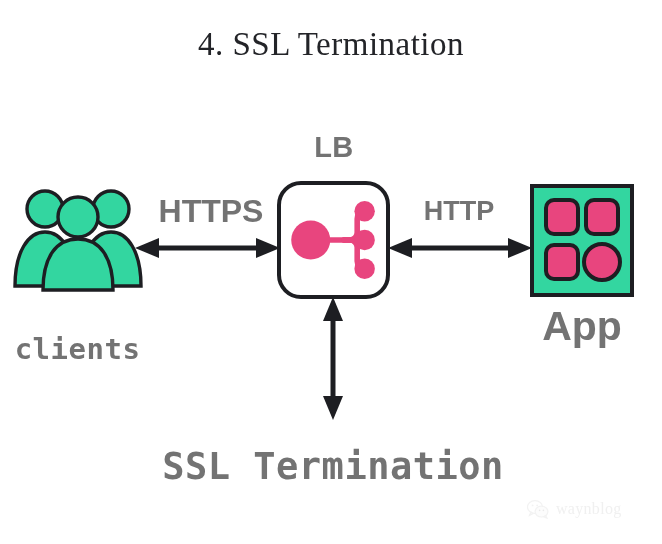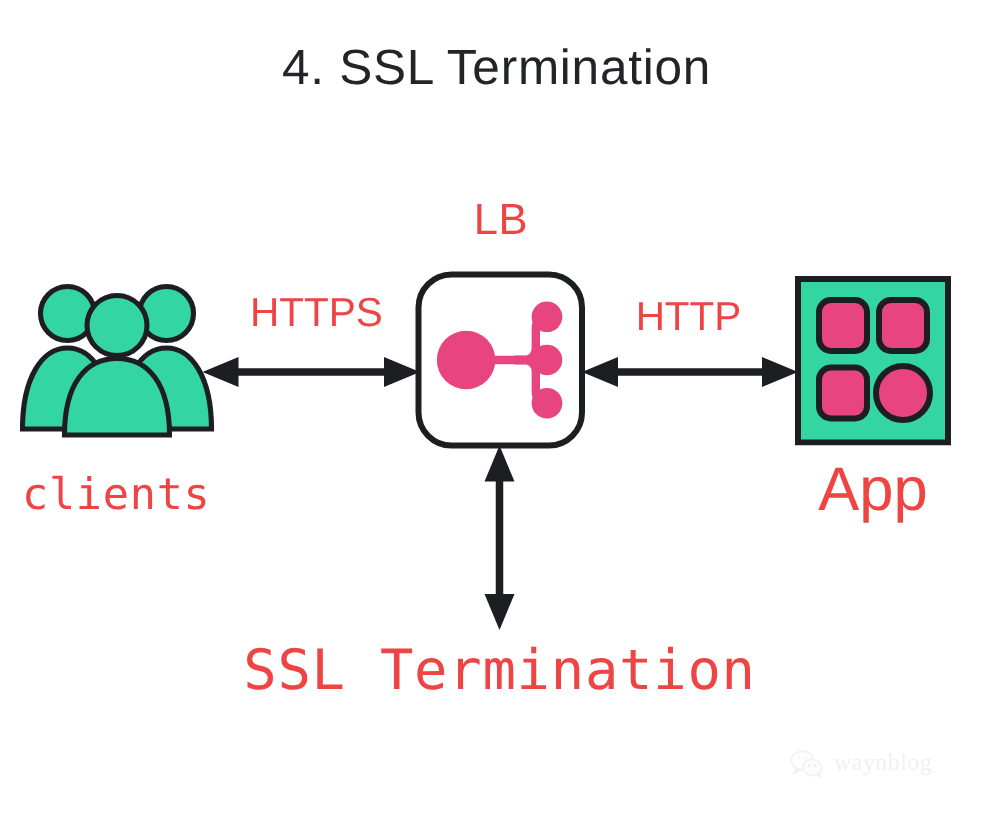--- a/index.html
+++ b/index.html
@@ -16,36 +16,37 @@
     color: #1f2023;
   }
 
   
   #diagram-title {
     position: absolute;
     left: 0;
     top: 26px;
     width: 662px;
     text-align: center;
-    font-family: Liberation Sans, sans-serif;
+    font-family: Liberation Serif, serif;
     font-size: 33px;
     font-weight: 500;
     letter-spacing: 0.5px;
     color: #232428;
     white-space: pre;
   }
 
   
   .node-label {
     position: absolute;
     text-align: center;
-    color: #ef4444;
+    color: #737373;
     white-space: pre;
-  }
-  .label-mono { font-family: "DejaVu Sans Mono", monospace; }
+    font-weight: bold;
+  }
+  .label-mono { font-family: "DejaVu Sans Mono", monospace; margin-top: 20px; }
   .label-sans { font-family: "Liberation Sans", sans-serif; }
 
   
   #clients-node {
     position: absolute;
     left: 6px;
     top: 186px;
     width: 145px;
     height: 160px;
   }
@@ -111,21 +112,21 @@
     top: 303px;
     width: 120px;
     font-size: 41px;
   }
 
   
   #https-label {
     left: 146px;
     top: 193px;
     width: 130px;
-    font-size: 27px;
+    font-size: 32px;
   }
   #http-label {
     left: 394px;
     top: 196px;
     width: 130px;
     font-size: 27px;
   }
   #ssl-termination-label {
     left: 150px;
     top: 425px;

